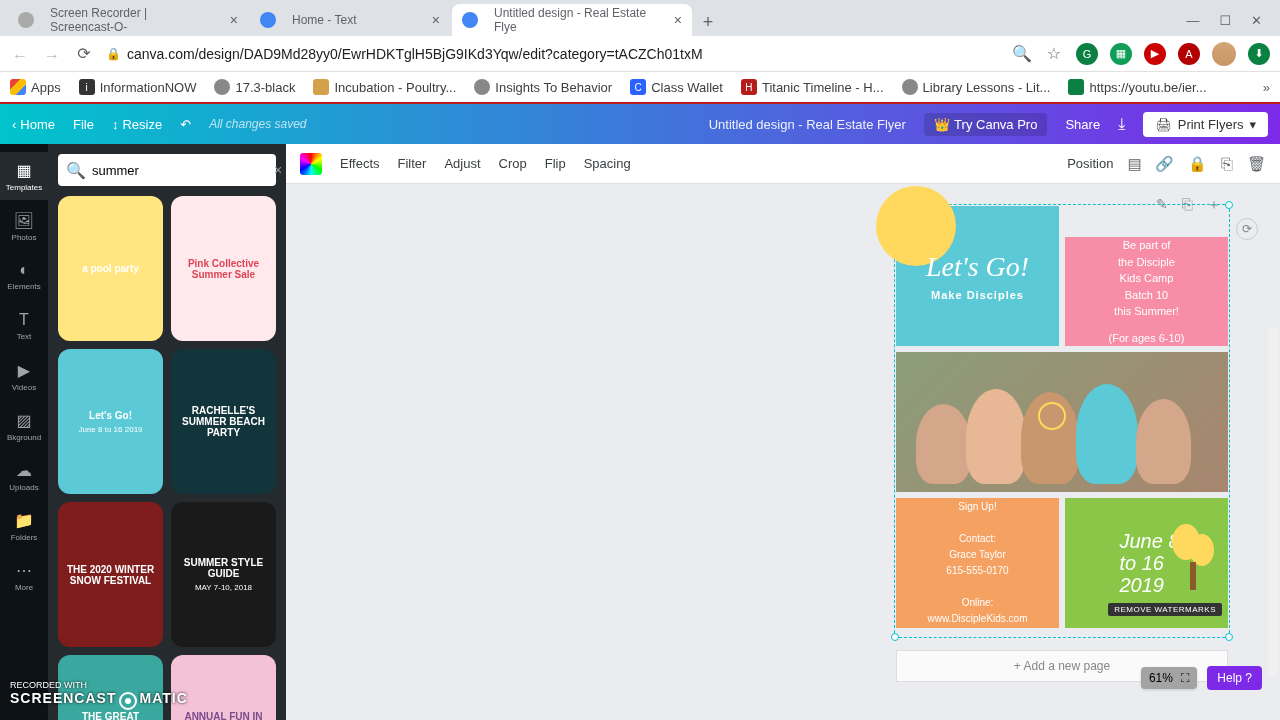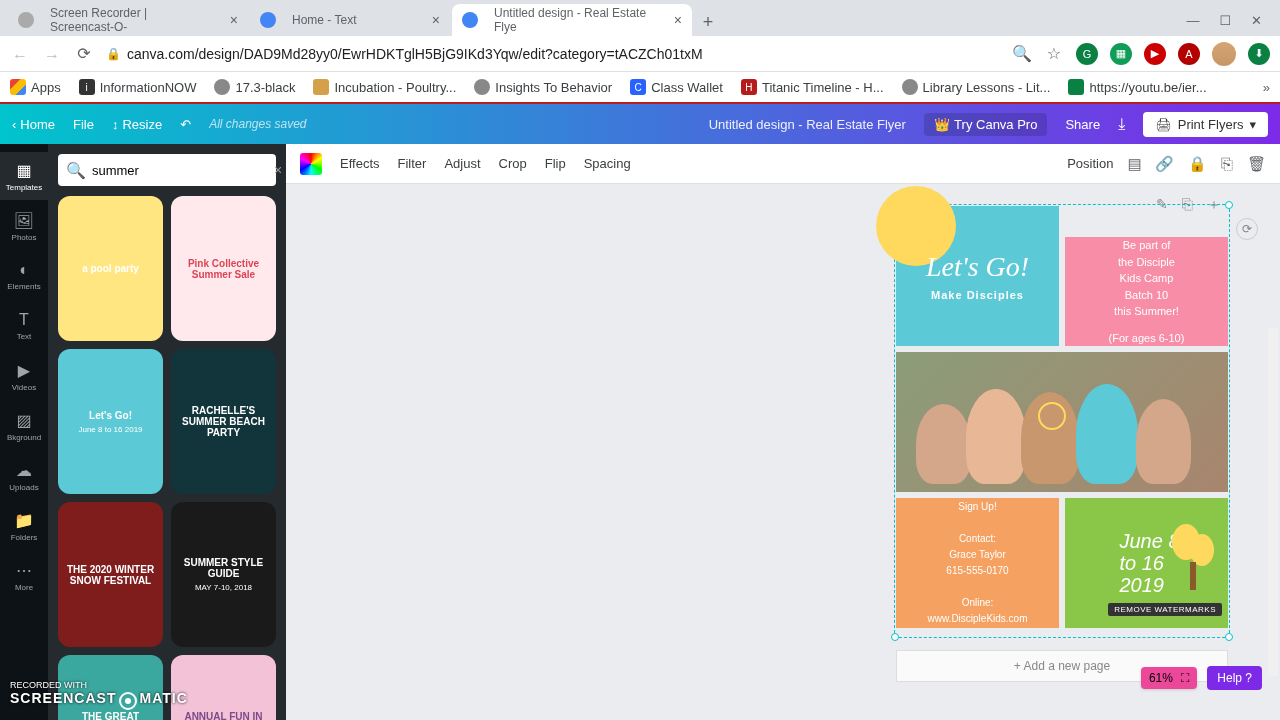--- a/index.html
+++ b/index.html
@@ -85,21 +85,21 @@
 .c5 .date { font-family:Georgia; font-style:italic; font-size:20px; text-align:left; margin-left:6px; line-height:1.1; }
 .c5 .tree { position:absolute; right:10px; top:24px; width:50px; height:70px; }
 .wmark { position:absolute; right:6px; bottom:12px; background:#333; color:#fff; font-size:8px; padding:2px 6px; border-radius:2px; letter-spacing:0.5px; }
 .floatbtns { position:absolute; left:870px; top:12px; display:flex; gap:14px; color:#888; font-size:14px; }
 .floatbtns span { cursor:pointer; }
 .syncbtn { position:absolute; left:950px; top:34px; width:22px; height:22px; border:1px solid #ccc; border-radius:50%; display:flex; align-items:center; justify-content:center; font-size:12px; color:#888; cursor:pointer; }
 .addpage { position:absolute; left:610px; top:466px; width:332px; height:32px; border:1px solid #ddd; background:#fafafa; display:flex; align-items:center; justify-content:center; font-size:12px; color:#888; cursor:pointer; }
 
 
 .footer { position:absolute; bottom:30px; right:18px; display:flex; align-items:center; gap:10px; }
-.zoom { background:#ec4899; padding:4px 8px; border-radius:4px; font-size:12px; display:flex; align-items:center; gap:8px; box-shadow:0 1px 3px rgba(0,0,0,0.15); }
+.zoom { background:#a3a3a3; padding:4px 8px; border-radius:4px; font-size:12px; display:flex; align-items:center; gap:8px; box-shadow:0 1px 3px rgba(0,0,0,0.15); }
 .help { background:#7d2ae8; color:#fff; padding:5px 10px; border-radius:4px; font-size:12px; cursor:pointer; }
 .vscroll { position:absolute; right:2px; top:184px; bottom:44px; width:10px; background:#f0f0f0; }
 
 
 .recmark { position:absolute; left:10px; bottom:10px; color:#fff; font-size:9px; text-shadow:0 0 3px #000; }
 .recmark .big { font-size:14px; font-weight:bold; letter-spacing:1px; }
 .reccircle { display:inline-block; width:18px; height:18px; border:2px solid #fff; border-radius:50%; vertical-align:middle; position:relative; }
 .reccircle::after { content:""; position:absolute; inset:4px; background:#fff; border-radius:50%; }
 </style>
 </head>

